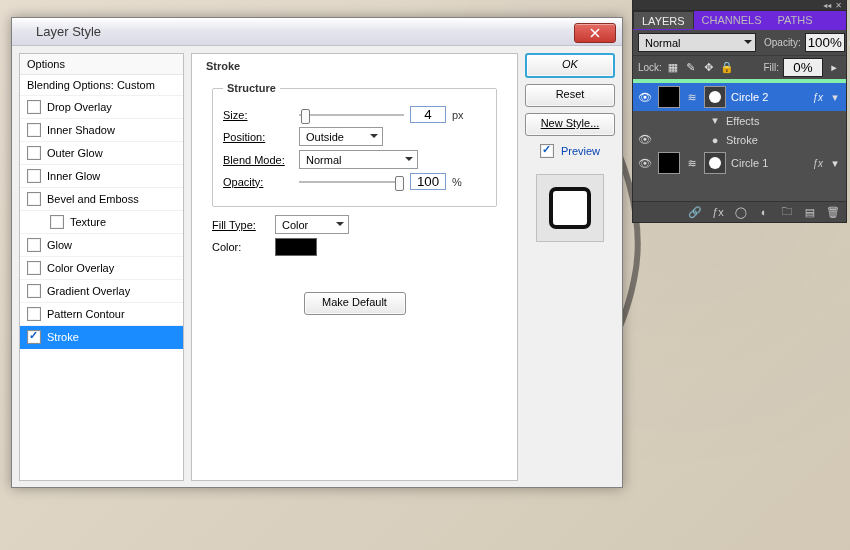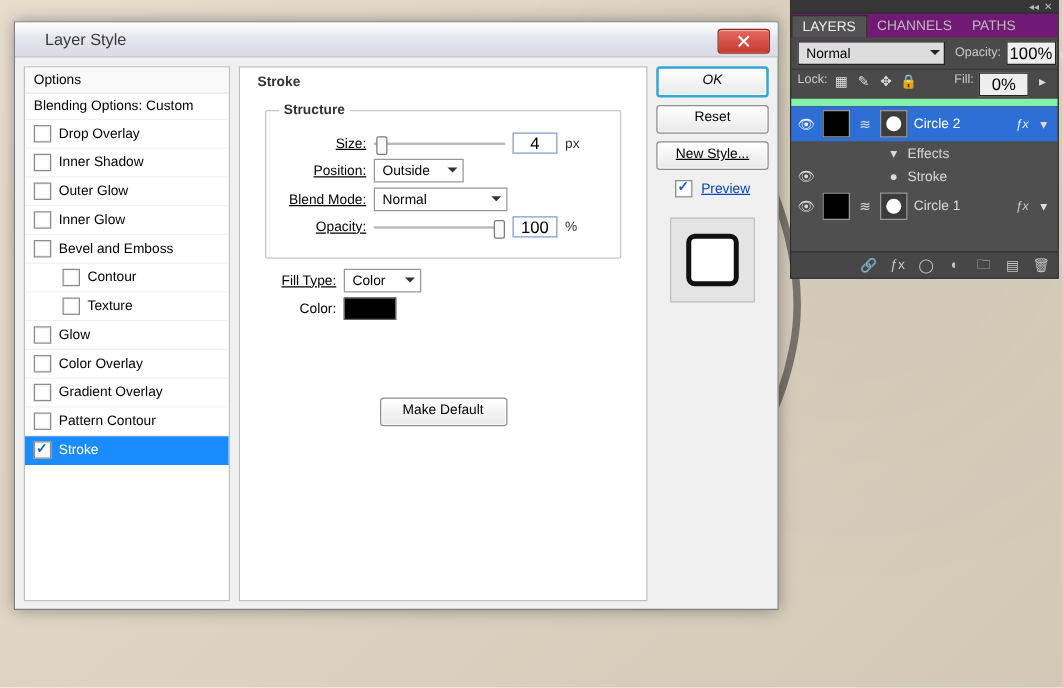--- a/index.html
+++ b/index.html
@@ -77,72 +77,72 @@
     position:relative;
   }
   fieldset{
     border:1px solid var(--fieldset);margin:10px 10px 8px 10px;
     padding:8px 10px 12px 10px;border-radius:2px;
   }
   legend{padding:0 4px;color:#333;font-weight:bold}
   fieldset.main{border:none;padding:0;margin:6px 10px 0 10px}
   fieldset.main>legend{font-weight:bold}
   .form-row{display:flex;align-items:center;margin:4px 0;gap:6px}
-  .form-row .lab{width:70px;text-align:right}
+  .form-row .lab{width:70px;text-align:left}
   .form-row .lab.u{text-decoration:underline}
   .slider{
     position:relative;width:105px;height:14px;
   }
   .slider .track{position:absolute;left:0;right:0;top:6px;height:2px;background:#bcbcbc;}
   .slider .thumb{position:absolute;top:1px;width:7px;height:13px;background:#f9f9f9;border:1px solid #7a7a7a;border-radius:2px}
   .numbox{width:34px;height:15px;border:1px solid #7d9fce;background:#fff;text-align:center;padding:0}
   .unit{color:#333}
   .select{
-    height:17px;border:1px solid #999;background:#fff;display:inline-flex;align-items:center;padding:0 4px 0 6px;position:relative;
+    height:17px;border:1px solid #999;background:#fff;display:inline-flex;align-items:center;padding:0 16px 0 6px;position:relative;
   }
   .select::after{content:"";position:absolute;right:4px;top:6px;border:4px solid transparent;border-top-color:#333}
   .swatch{width:40px;height:16px;border:1px solid #666}
-  .btn-row{display:flex;gap:14px;justify-content:center;margin-top:62px}
+  .btn-row{display:flex;gap:14px;justify-content:center;margin-top:36px}
   .btn{
     min-width:80px;height:21px;padding:0 10px;border:1px solid #8e8e8e;border-radius:3px;
     background:linear-gradient(#fff,#e9e9e9);text-align:center;line-height:19px;
     box-shadow:inset 0 0 0 1px rgba(255,255,255,.7);cursor:default;
   }
   
   .rhs{
     width:90px;margin:7px 7px 7px 7px;display:flex;flex-direction:column;gap:6px;align-items:stretch;
   }
   .rhs .btn{min-width:0}
   .btn-default{border:2px solid #34a7d6;font-style:italic;}
   .preview-row .chk{margin-right:1px}
-  .preview-label{color:var(--link-blue);text-decoration:underline}
+  .preview-label{color:var(--link-blue);}
   .preview-box{
     margin-top:6px;width:66px;height:66px;background:#e4e4e4;border:1px solid #bfbfbf;align-self:center;
     display:flex;align-items:center;justify-content:center;
   }
   .preview-box .sq{width:34px;height:34px;background:#fff;border:4px solid #111;border-radius:7px}
   
   .layers{
     position:absolute;right:3px;top:-1px;width:213px;height:222px;
     background:var(--panel-bg2);border:1px solid var(--panel-border);color:var(--panel-text);
     display:flex;flex-direction:column;font-size:11px;
   }
   .layers-topbar{
     height:10px;background:#363636;border-bottom:1px solid #2a2a2a;display:flex;justify-content:flex-end;gap:4px;padding:0 4px;align-items:center;
   }
   .layers-topbar span{font-size:8px;opacity:.8}
-  .layers-tabs{display:flex;height:19px;background:#701a75;align-items:center}
+  .layers-tabs{display:flex;height:19px;background:#6d28d9;align-items:flex-start}
   .tab{padding:3px 8px 2px;color:#bbb}
   .tab.active{background:#535353;color:#eee;border:1px solid #2e2e2e;border-bottom:none}
   .panel-row{display:flex;align-items:center;padding:3px 5px;gap:4px;border-bottom:1px solid #3a3a3a}
   .panel-select{flex:0 0 94px;height:17px;background:#ddd;border:1px solid #222;color:#000;display:flex;align-items:center;padding:0 16px 0 6px;position:relative}
   .panel-select::after{content:"";position:absolute;right:3px;top:6px;border:4px solid transparent;border-top-color:#222}
   .panel-num{width:34px;height:15px;background:#eee;border:1px solid #222;color:#000;text-align:center}
   .mini{font-size:10px;color:#ccc}
-  .lock-row{display:flex;gap:4px;padding:2px 5px;border-bottom:6px solid #86efac}
+  .lock-row{display:flex;align-items:center;gap:4px;padding:2px 5px;border-bottom:4px solid #86efac}
   .ic{width:14px;height:14px;display:inline-flex;align-items:center;justify-content:center;font-size:11px;color:#ddd}
   .layer-tree{flex:1;overflow:hidden;background:#4f4f4f}
   .ly{display:flex;align-items:center;padding:3px 4px;gap:5px}
   .ly.selected{background:var(--panel-hilite);color:#fff}
   .eye{width:16px;text-align:center}
   .thumb-layer{width:20px;height:20px;background:#000;border:1px solid #999}
   .mask{width:20px;height:20px;border:1px solid #999;display:flex;align-items:center;justify-content:center;background:#3c3c3c}
   .mask .dot{width:12px;height:12px;border-radius:50%;background:#fff}
   .ly .name{flex:1;white-space:nowrap;overflow:hidden;text-overflow:ellipsis}
   .fx{font-style:italic;font-size:10px;opacity:.9}
@@ -187,24 +187,20 @@
             <span class="chk"></span>
             <span>Outer Glow</span>
           </div>
           <div class="row">
             <span class="chk"></span>
             <span>Inner Glow</span>
           </div>
           <div class="row">
             <span class="chk"></span>
             <span>Bevel and Emboss</span>
-          </div>
-          <div class="row indent">
-            <span class="chk"></span>
-            <span>Contour</span>
           </div>
           <div class="row indent">
             <span class="chk"></span>
             <span>Texture</span>
           </div>
           <div class="row">
             <span class="chk"></span>
             <span>Glow</span>
           </div>
           <div class="row">

